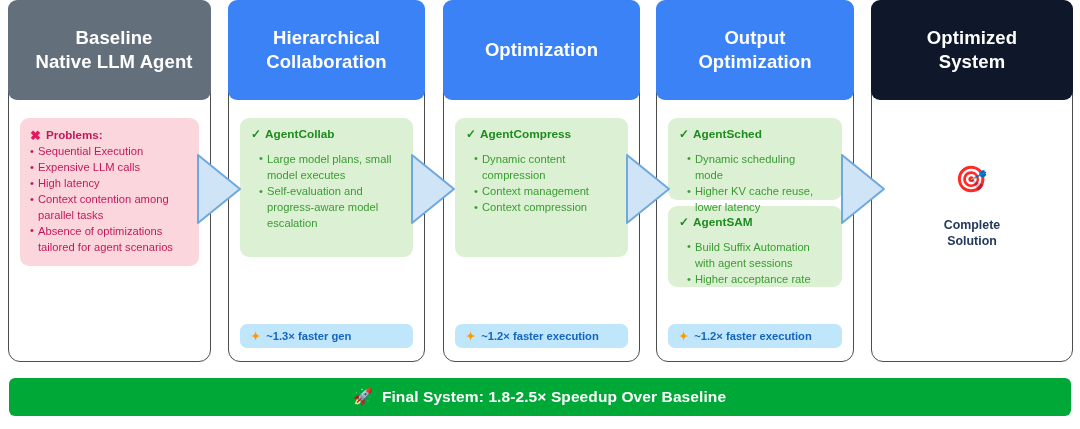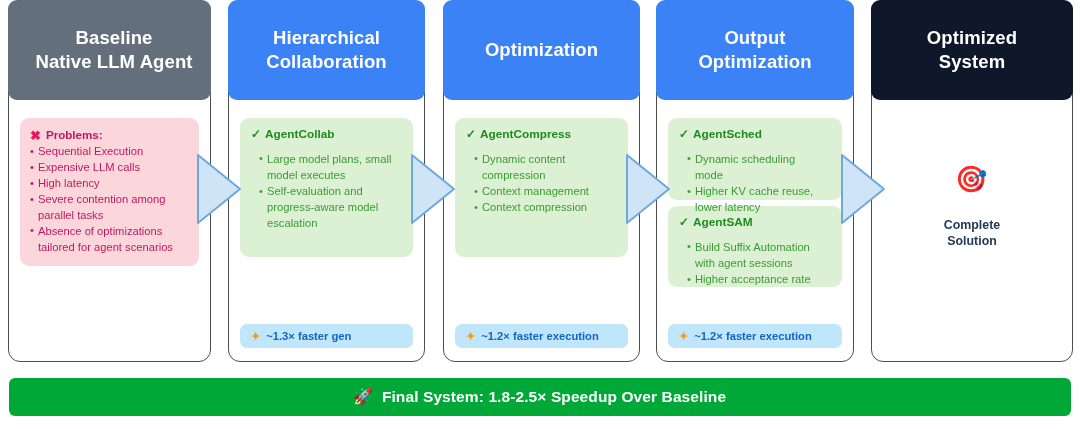--- a/index.html
+++ b/index.html
@@ -248,21 +248,21 @@
       <div class="body">
         <div class="problem-box">
           <div class="problem-title">
             <span class="x-icon">✖</span>
             <span>Problems:</span>
           </div>
           <ul>
             <li>Sequential Execution</li>
             <li>Expensive LLM calls</li>
             <li>High latency</li>
-            <li>Severe contention among parallel tasks</li>
+            <li>Context contention among parallel tasks</li>
             <li>Absence of optimizations tailored for agent scenarios</li>
           </ul>
         </div>
       </div>
     </div>
 
     <div class="column col-teal" style="width:197px; margin-left:17px;">
       <div class="card"></div>
 
       <div class="header">

